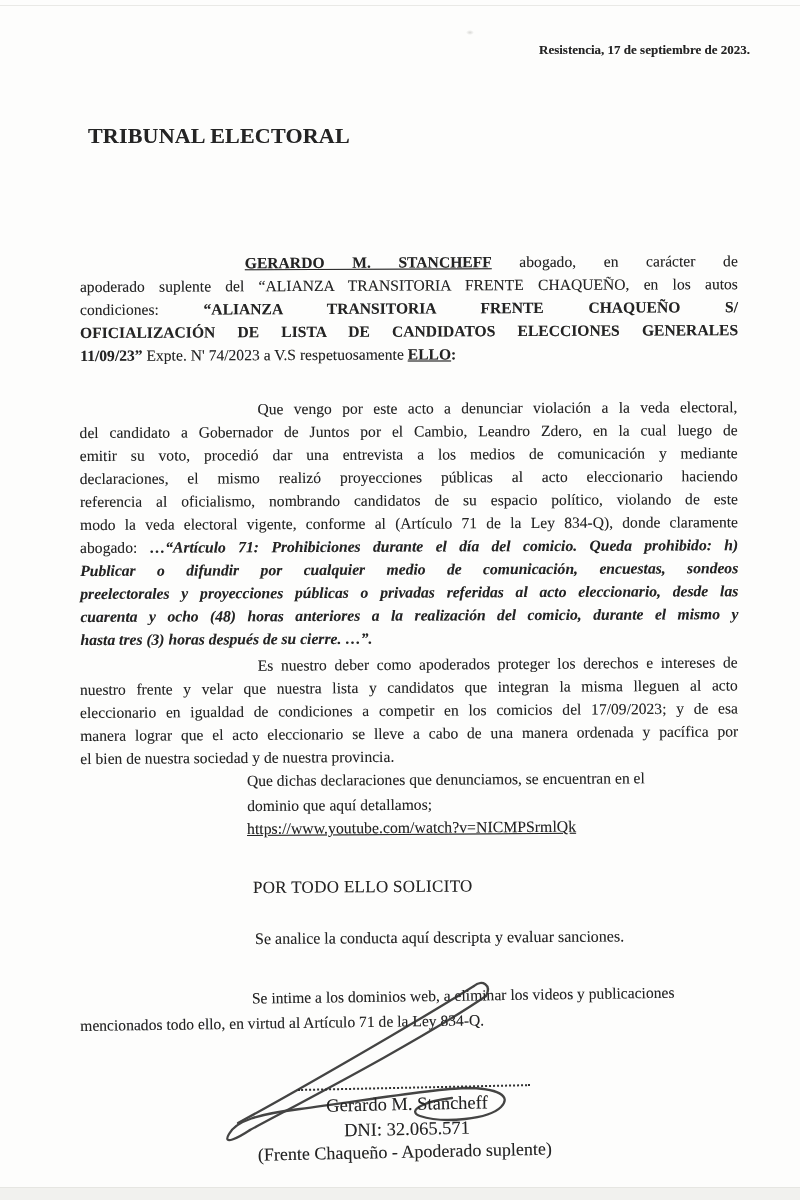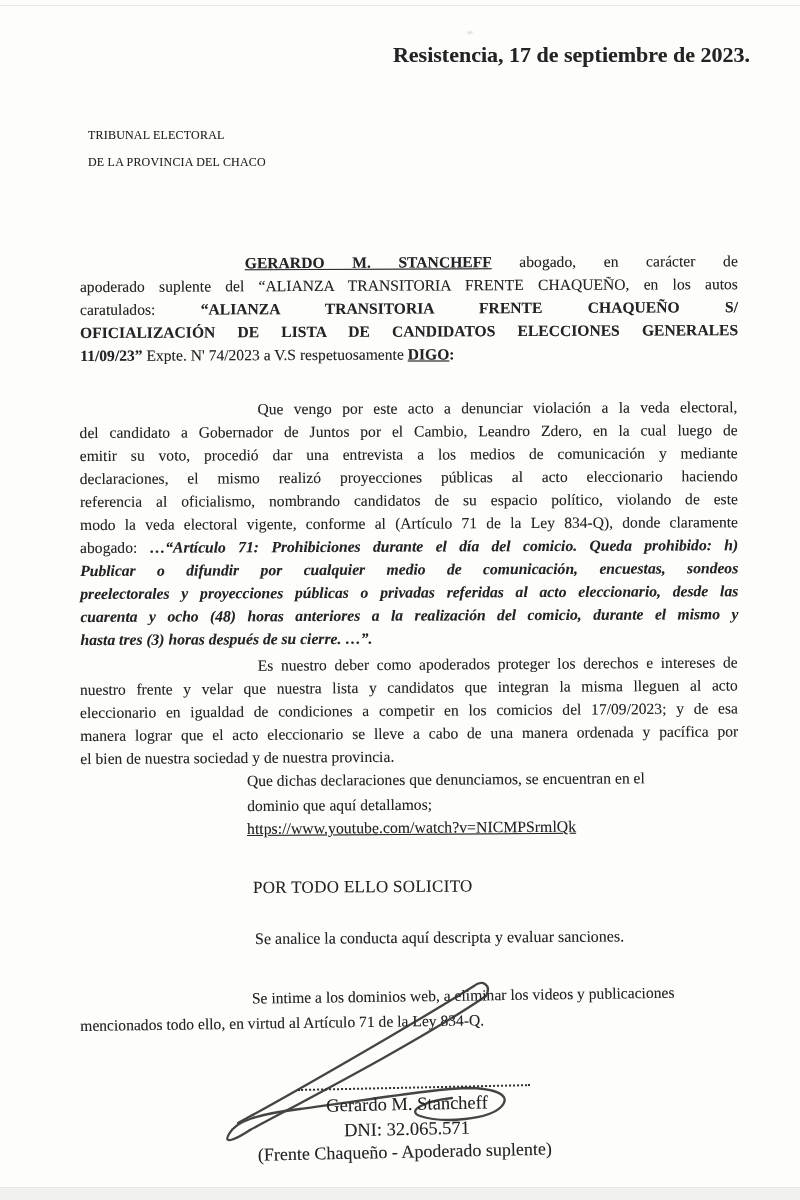--- a/index.html
+++ b/index.html
@@ -14,22 +14,22 @@
   }
   .abs{position:absolute;}
   .b{font-weight:bold;}
   .u{text-decoration:underline;}
   .bu{font-weight:bold;text-decoration:underline;}
   .bi{font-weight:bold;font-style:italic;}
   .para{font-size:15.6px;line-height:23px;text-align:justify;}
   .tline{min-height:23px;}
   .p-dominio .tline{min-height:25px;line-height:25px;}
   .p-pet2 .tline{min-height:25px;line-height:25px;}
-  .date{font-size:22px;font-weight:600;}
-  .recipient{font-size:12px;font-weight:normal;line-height:27px;letter-spacing:0.2px;}
+  .date{font-size:13px;font-weight:600;}
+  .recipient{font-size:22px;font-weight:bold;line-height:27px;letter-spacing:0.2px;}
   .heading{font-size:17px;letter-spacing:0.3px;}
   .pet1{font-size:16px;}
   .url-line{font-size:15.8px;}
   .sig-name{font-size:18.5px;text-align:center;}
   .sig-dni{font-size:18.5px;text-align:center;}
   .sig-role{font-size:18px;text-align:center;}
   .rot-a{transform:rotate(-0.25deg);transform-origin:left center;}
   .rot-b{transform:rotate(-0.4deg);transform-origin:left center;}
   .rot-c{transform:rotate(-0.8deg);transform-origin:left center;}
   .rot-d{transform:rotate(-1.2deg);transform-origin:left center;}
@@ -44,29 +44,28 @@
 
 <div class="page">
 
   <div class="abs edge-top"></div>
   <div class="abs smudge"></div>
 
   <div class="abs date" style="right:50px;top:42px;">Resistencia, 17 de septiembre de 2023.</div>
 
   <div class="abs recipient" style="left:88px;top:122px;">
     <div>TRIBUNAL ELECTORAL</div>
-    <div>DE LA PROVINCIA DEL CHACO</div>
   </div>
 
   <div class="abs para rot-a" style="left:80px;top:252px;width:658px;">
       <div class="tline" style="padding-left: 165px; text-align: justify; text-align-last: justify;"><span class="bu">GERARDO M. STANCHEFF</span><span> abogado, en carácter de</span></div>
       <div class="tline" style="text-align: justify; text-align-last: justify;"><span>apoderado suplente del “ALIANZA TRANSITORIA FRENTE CHAQUEÑO, en los autos</span></div>
-      <div class="tline" style="text-align: justify; text-align-last: justify;"><span>caratulados: </span><span class="b">“ALIANZA TRANSITORIA FRENTE CHAQUEÑO S/</span></div>
+      <div class="tline" style="text-align: justify; text-align-last: justify;"><span>condiciones: </span><span class="b">“ALIANZA TRANSITORIA FRENTE CHAQUEÑO S/</span></div>
       <div class="tline" style="text-align: justify; text-align-last: justify;"><span class="b">OFICIALIZACIÓN DE LISTA DE CANDIDATOS ELECCIONES GENERALES</span></div>
-      <div class="tline" style="text-align: left; text-align-last: left;"><span class="b">11/09/23” </span><span>Expte. N' 74/2023 a V.S respetuosamente </span><span class="bu">DIGO</span><span class="b">:</span></div>
+      <div class="tline" style="text-align: left; text-align-last: left;"><span class="b">11/09/23” </span><span>Expte. N' 74/2023 a V.S respetuosamente </span><span class="bu">ELLO</span><span class="b">:</span></div>
     </div>
 
   <div class="abs para rot-a" style="left:80px;top:398px;width:658px;">
       <div class="tline" style="padding-left: 178px; text-align: justify; text-align-last: justify;"><span>Que vengo por este acto a denunciar violación a la veda electoral,</span></div>
       <div class="tline" style="text-align: justify; text-align-last: justify;"><span>del candidato a Gobernador de Juntos por el Cambio, Leandro Zdero, en la cual luego de</span></div>
       <div class="tline" style="text-align: justify; text-align-last: justify;"><span>emitir su voto, procedió dar una entrevista a los medios de comunicación y mediante</span></div>
       <div class="tline" style="text-align: justify; text-align-last: justify;"><span>declaraciones, el mismo realizó proyecciones públicas al acto eleccionario haciendo</span></div>
       <div class="tline" style="text-align: justify; text-align-last: justify;"><span>referencia al oficialismo, nombrando candidatos de su espacio político, violando de este</span></div>
       <div class="tline" style="text-align: justify; text-align-last: justify;"><span>modo la veda electoral vigente, conforme al (Artículo 71 de la Ley 834-Q), donde claramente</span></div>
       <div class="tline" style="text-align: justify; text-align-last: justify;"><span>abogado:  </span><span class="bi">…“Artículo 71: Prohibiciones durante el día del comicio. Queda prohibido: h)</span></div>

